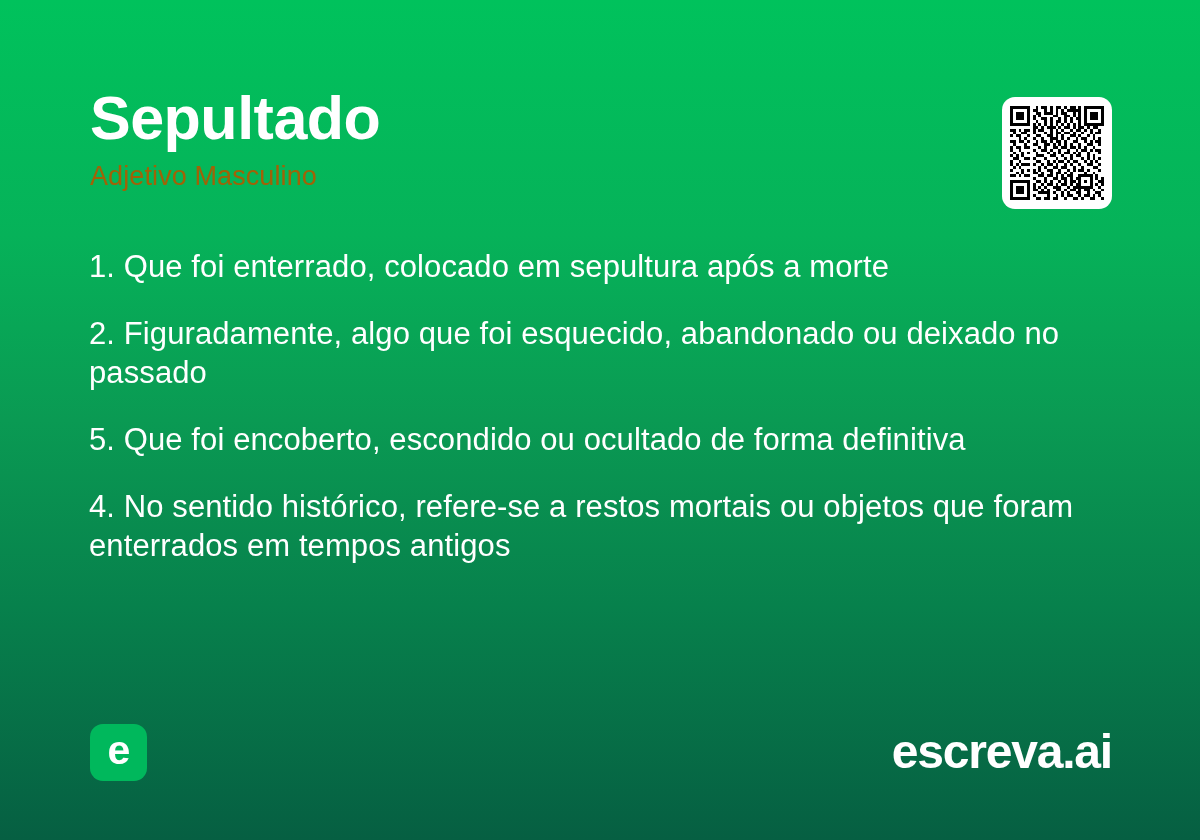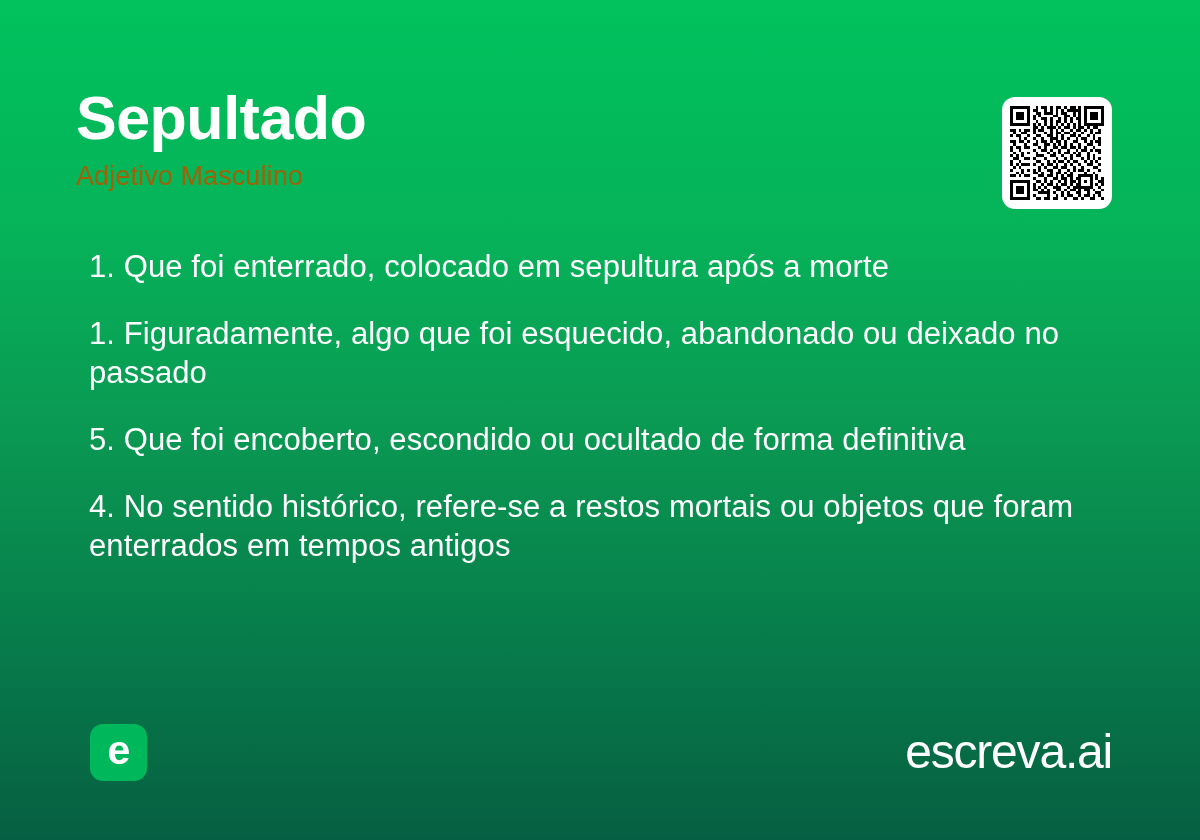--- a/index.html
+++ b/index.html
@@ -23,21 +23,21 @@
   }
 
   .card {
     position: absolute;
     inset: 0;
   }
 
   
   .header {
     position: absolute;
-    left: 76px;
+    left: 90px;
     top: 86px;
     right: 90px;
   }
 
   .word-title {
     font-size: 61px;
     font-weight: bold;
     color: #ffffff;
     letter-spacing: -0.5px;
     line-height: 1.08;
@@ -113,21 +113,21 @@
     font-size: 41px;
     font-weight: bold;
     color: #ffffff;
     line-height: 1;
     margin-top: -3px;
     letter-spacing: -1px;
   }
 
   .brand-name {
     font-size: 48px;
-    font-weight: normal;
+    font-weight: bold;
     color: #ffffff;
     letter-spacing: -1.2px;
     line-height: 1;
   }
 </style>
 </head>
 <body>
 
 <div class="card">
 
@@ -457,21 +457,21 @@
         <rect x="22" y="32" width="2" height="1"></rect>
           <rect x="25" y="32" width="1" height="1"></rect>
         <rect x="28" y="32" width="2" height="1"></rect>
           <rect x="32" y="32" width="1" height="1"></rect>
       </g>
     </svg>
   </div>
 
   <div class="definitions">
     <div class="definition-item">1. Que foi enterrado, colocado em sepultura após a morte</div>
-    <div class="definition-item">1. Figuradamente, algo que foi esquecido, abandonado ou deixado no passado</div>
+    <div class="definition-item">2. Figuradamente, algo que foi esquecido, abandonado ou deixado no passado</div>
     <div class="definition-item">5. Que foi encoberto, escondido ou ocultado de forma definitiva</div>
     <div class="definition-item">4. No sentido histórico, refere-se a restos mortais ou objetos que foram enterrados em tempos antigos</div>
   </div>
 
   <div class="footer">
     <div class="logo-mark">
       <span class="logo-letter">e</span>
     </div>
     <div class="brand-name">escreva.ai</div>
   </div>

